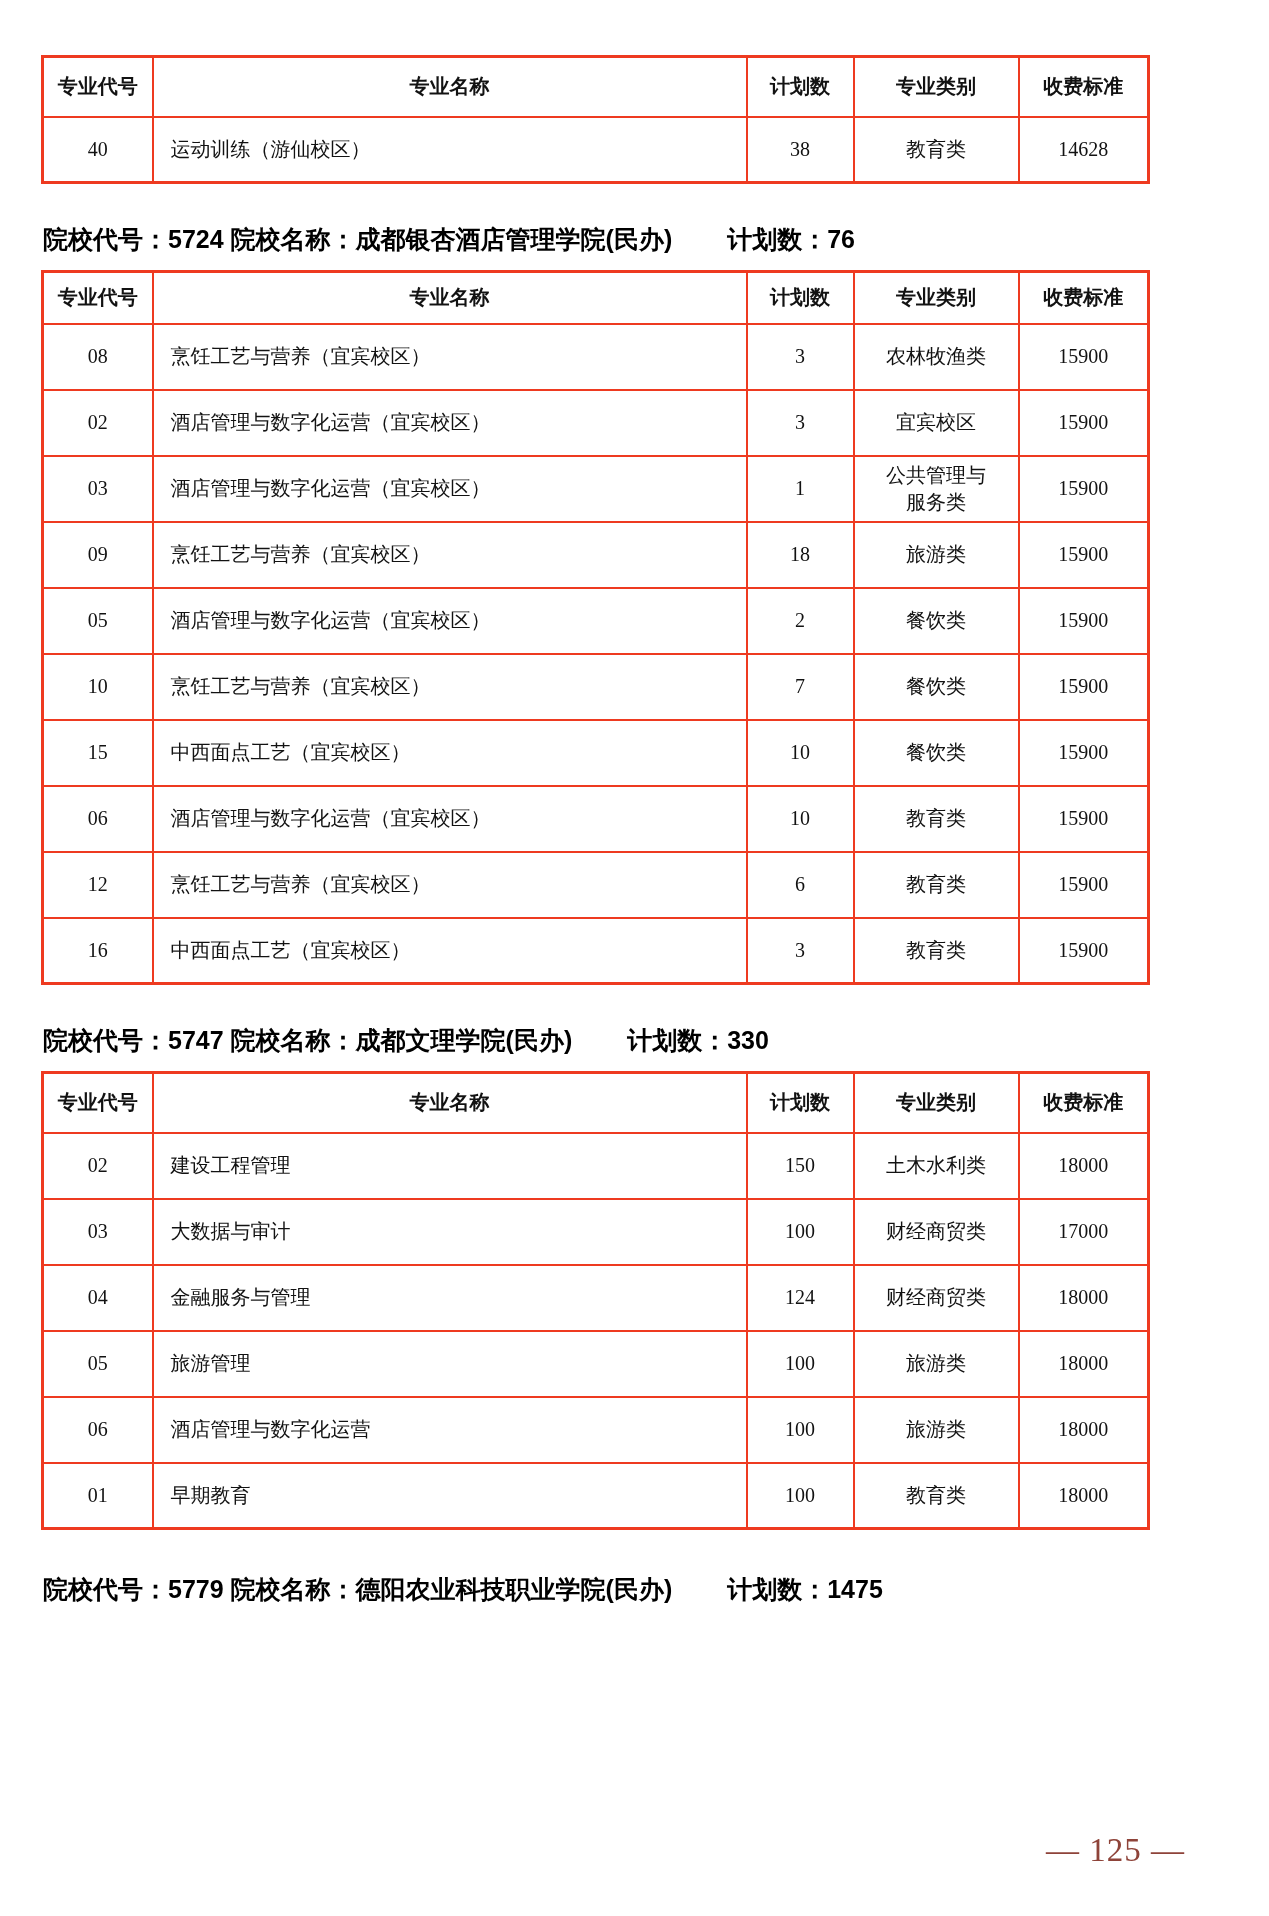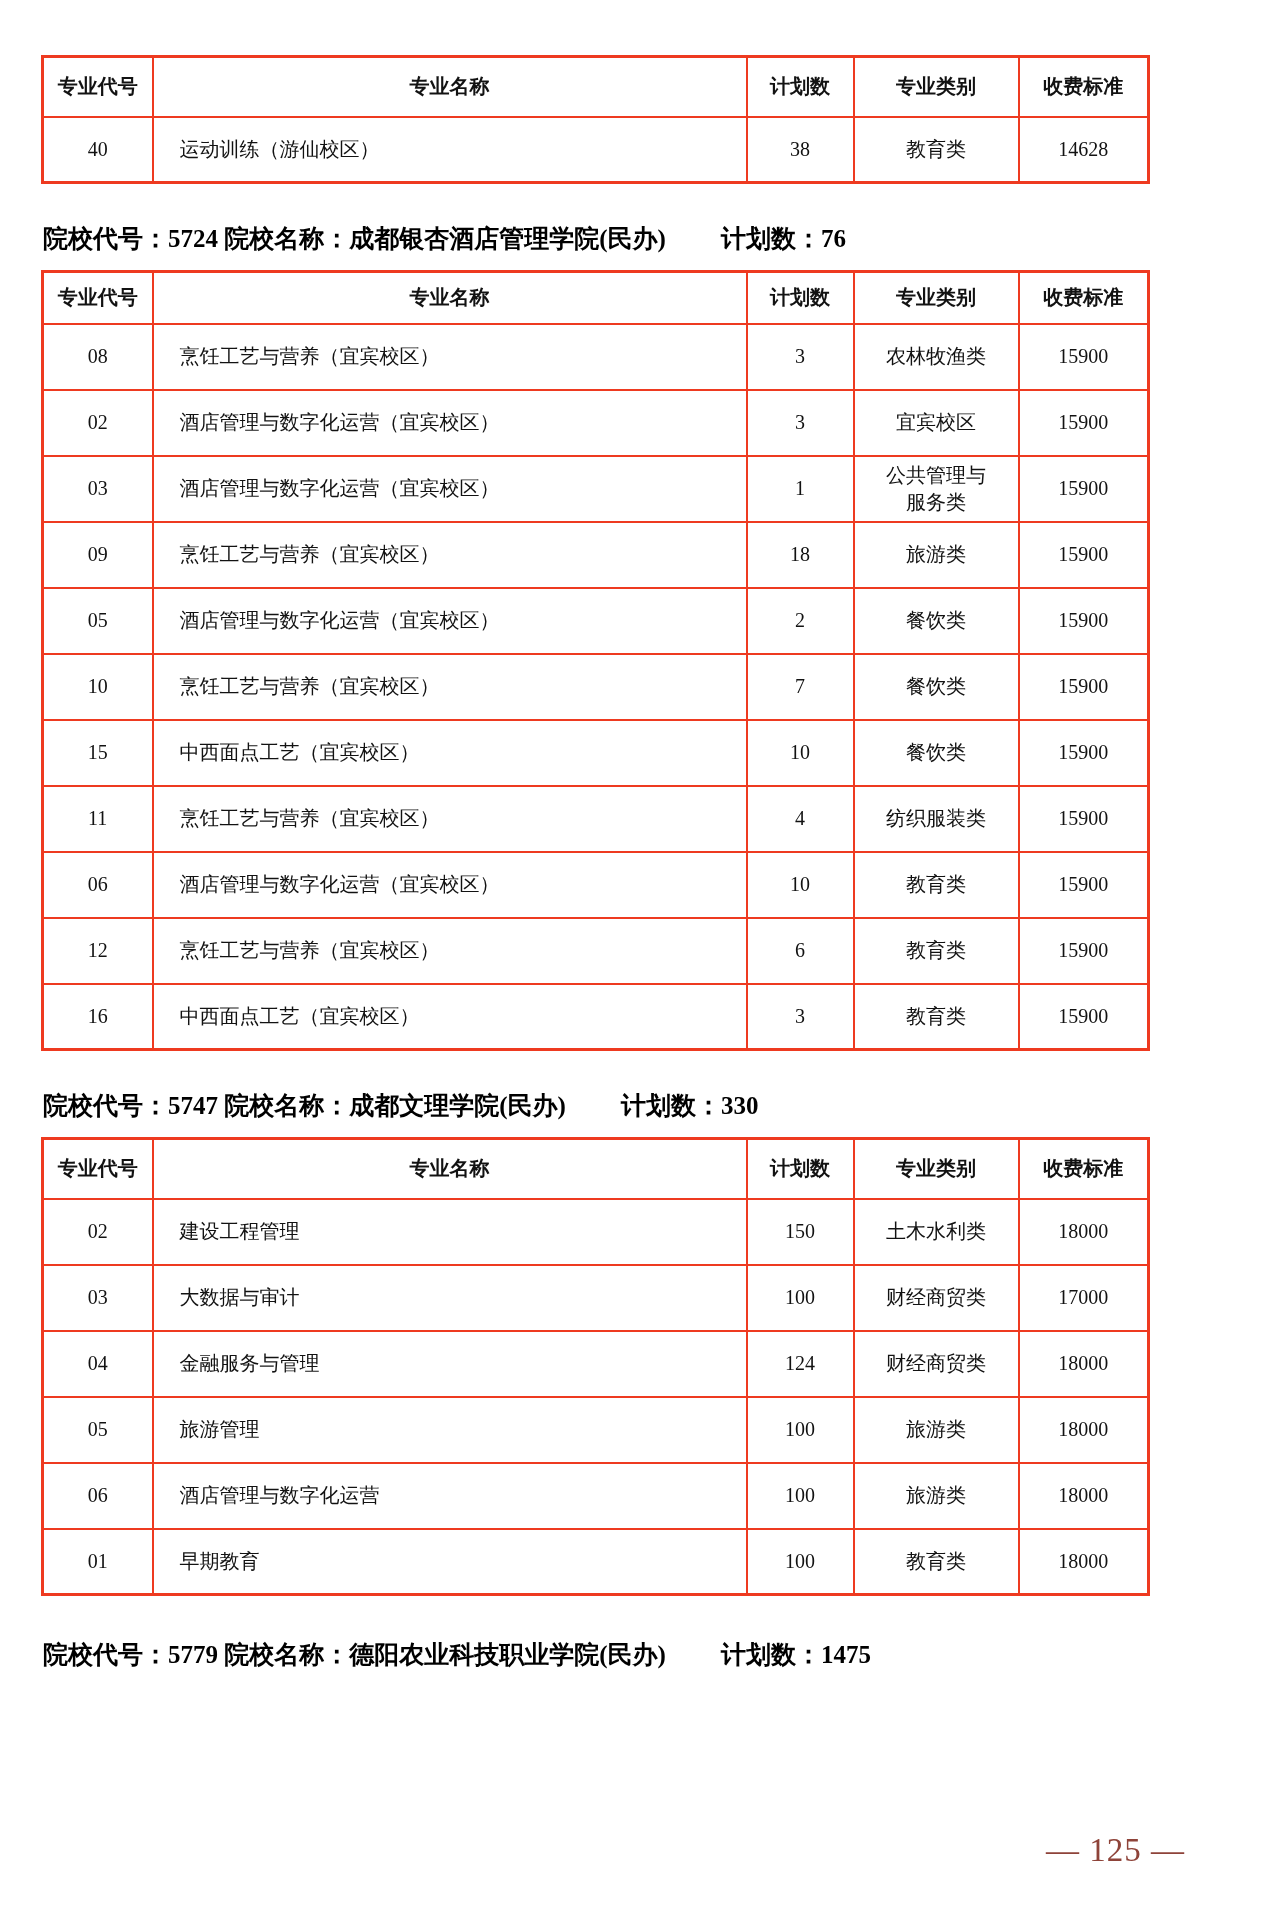--- a/index.html
+++ b/index.html
@@ -37,30 +37,30 @@
     font-size: 20px;
     height: 60px;
   }
   .plan-table.compact-head th { height: 52px; }
   .plan-table td {
     font-size: 20px;
     height: 66px;
   }
   .plan-table td.name-col {
     text-align: left;
-    padding-left: 26px;
+    padding-left: 17px;
   }
   .plan-table td.cat-col {
     white-space: pre-line;
     line-height: 1.35;
   }
   .sec-heading {
     display: flex;
     align-items: baseline;
-    font-family: Liberation Serif, serif;
+    font-family: Liberation Sans, sans-serif;
     font-weight: 700;
     font-size: 25px;
     line-height: 34px;
     color: #000000;
     margin: 38px 0 14px 2px;
     white-space: nowrap;
   }
   .sec-heading .plan-total { margin-left: 55px; }
   .sec-heading.last { margin-top: 42px; }
   .footer-pagenum {
@@ -176,27 +176,20 @@
               <td>15900</td>
             </tr>
             <tr>
               <td>15</td>
               <td class="name-col">中西面点工艺（宜宾校区）</td>
               <td>10</td>
               <td class="cat-col">餐饮类</td>
               <td>15900</td>
             </tr>
             <tr>
-              <td>11</td>
-              <td class="name-col">烹饪工艺与营养（宜宾校区）</td>
-              <td>4</td>
-              <td class="cat-col">纺织服装类</td>
-              <td>15900</td>
-            </tr>
-            <tr>
               <td>06</td>
               <td class="name-col">酒店管理与数字化运营（宜宾校区）</td>
               <td>10</td>
               <td class="cat-col">教育类</td>
               <td>15900</td>
             </tr>
             <tr>
               <td>12</td>
               <td class="name-col">烹饪工艺与营养（宜宾校区）</td>
               <td>6</td>

